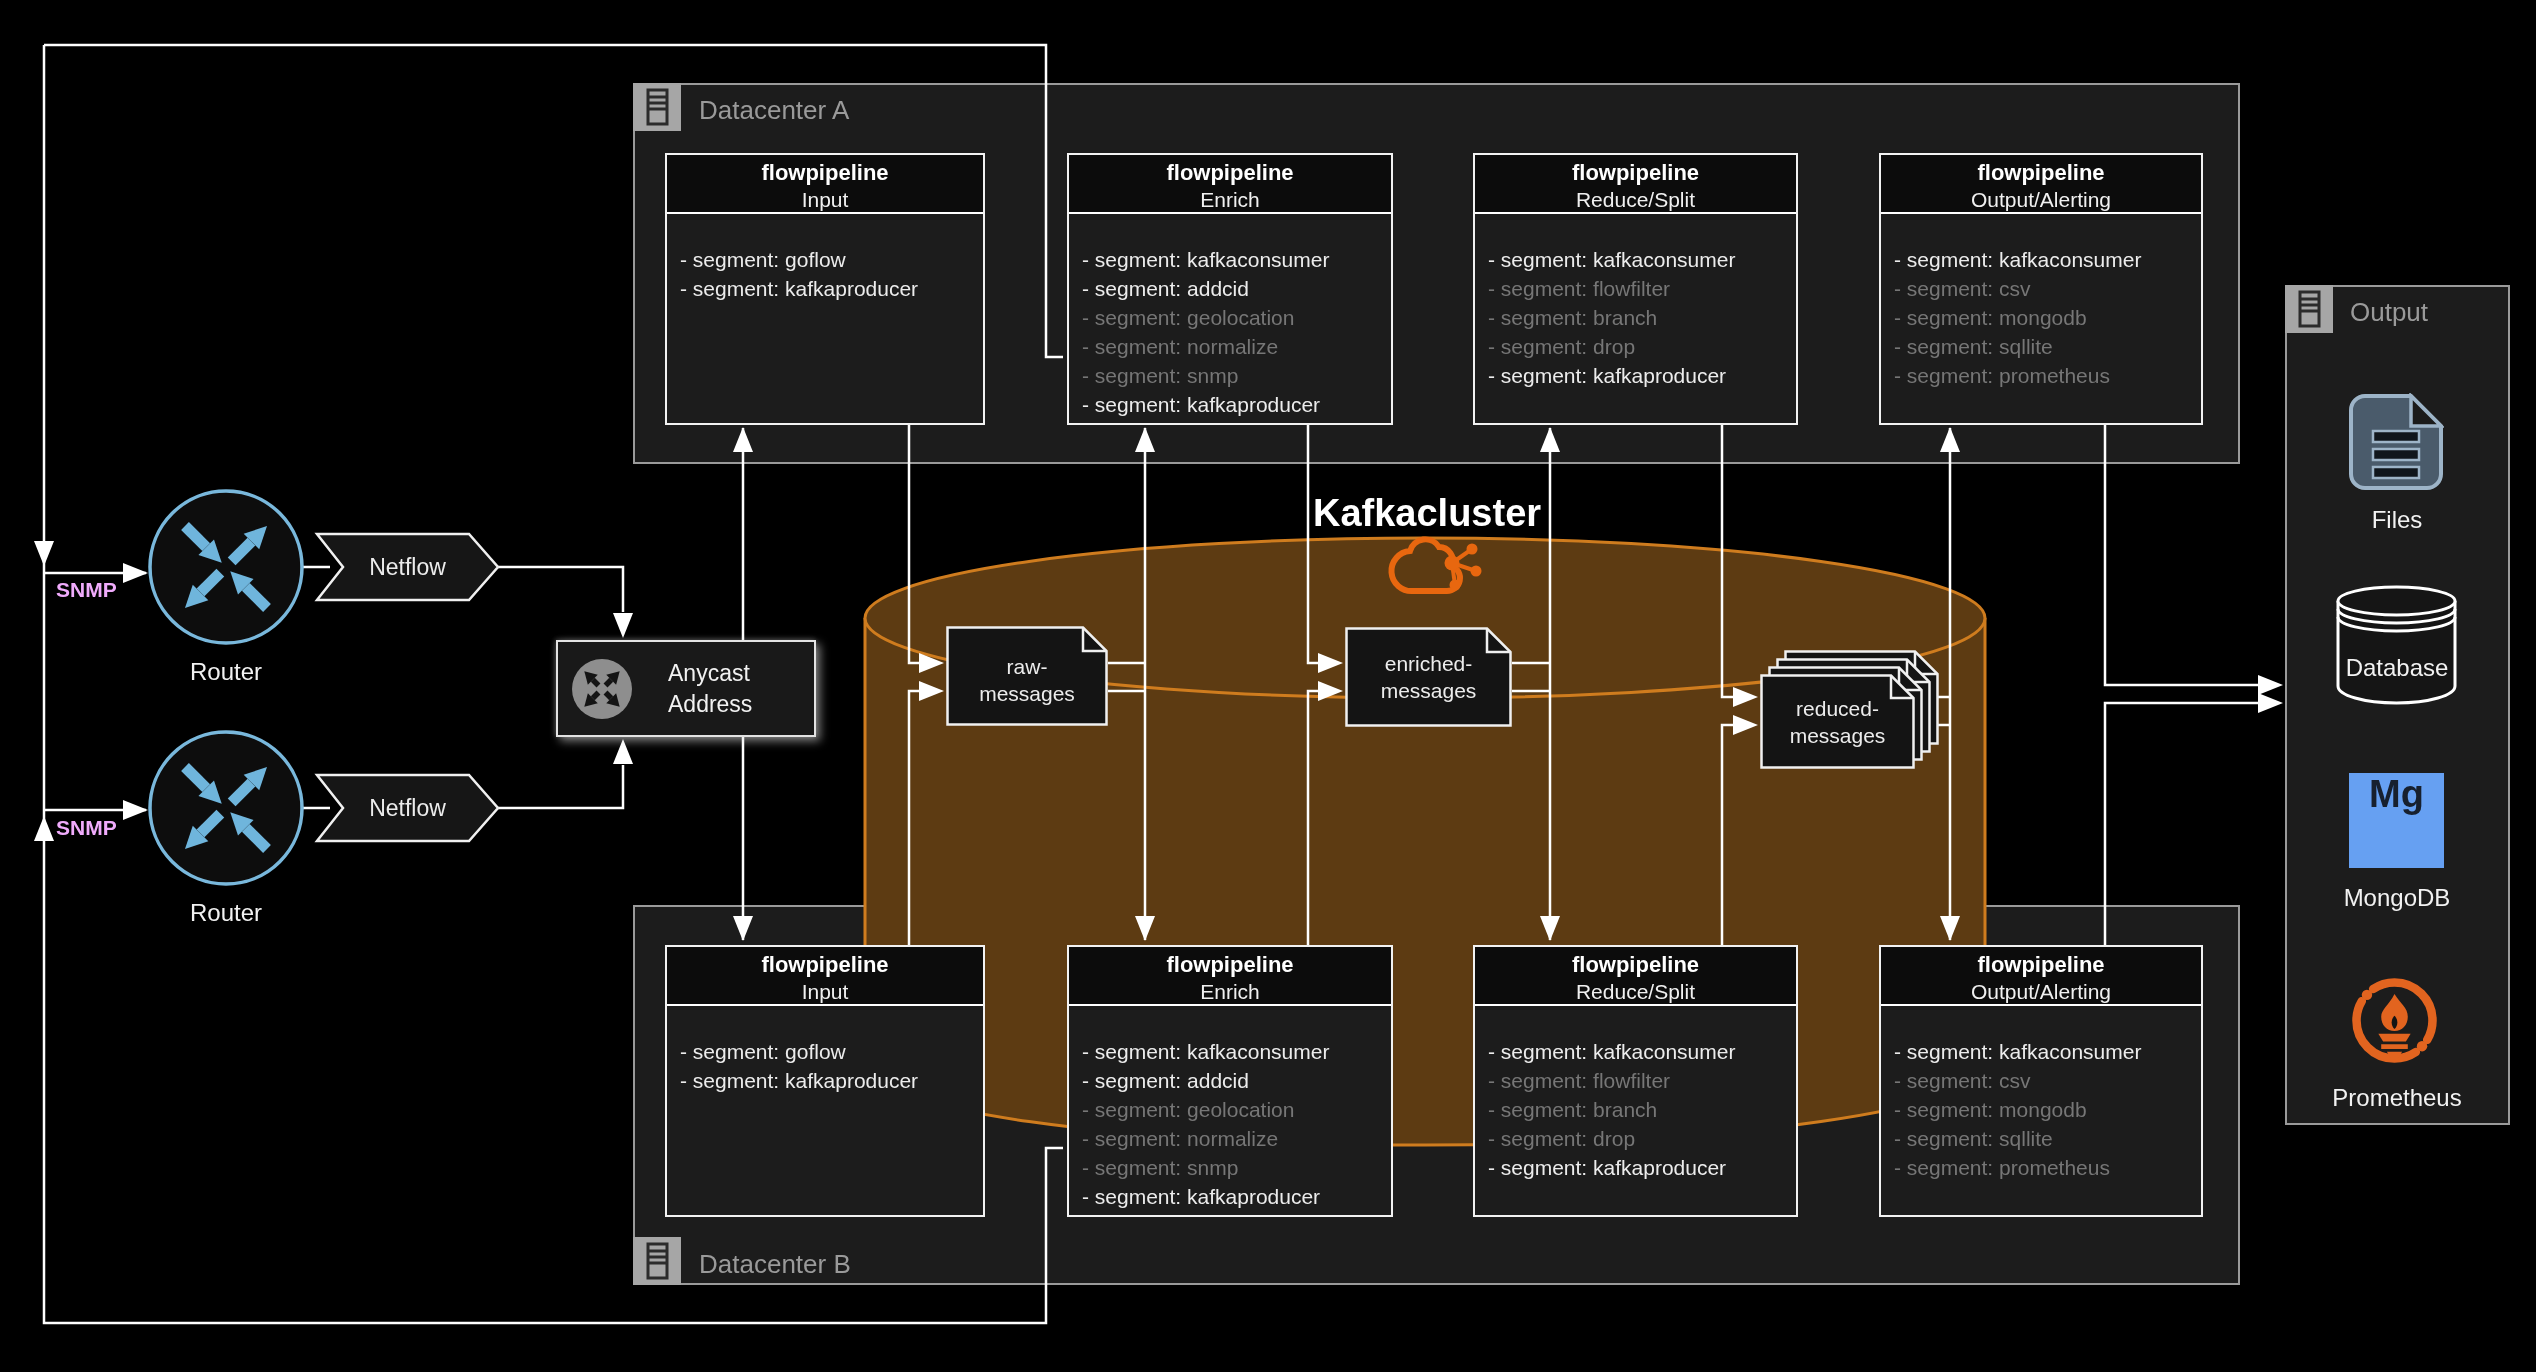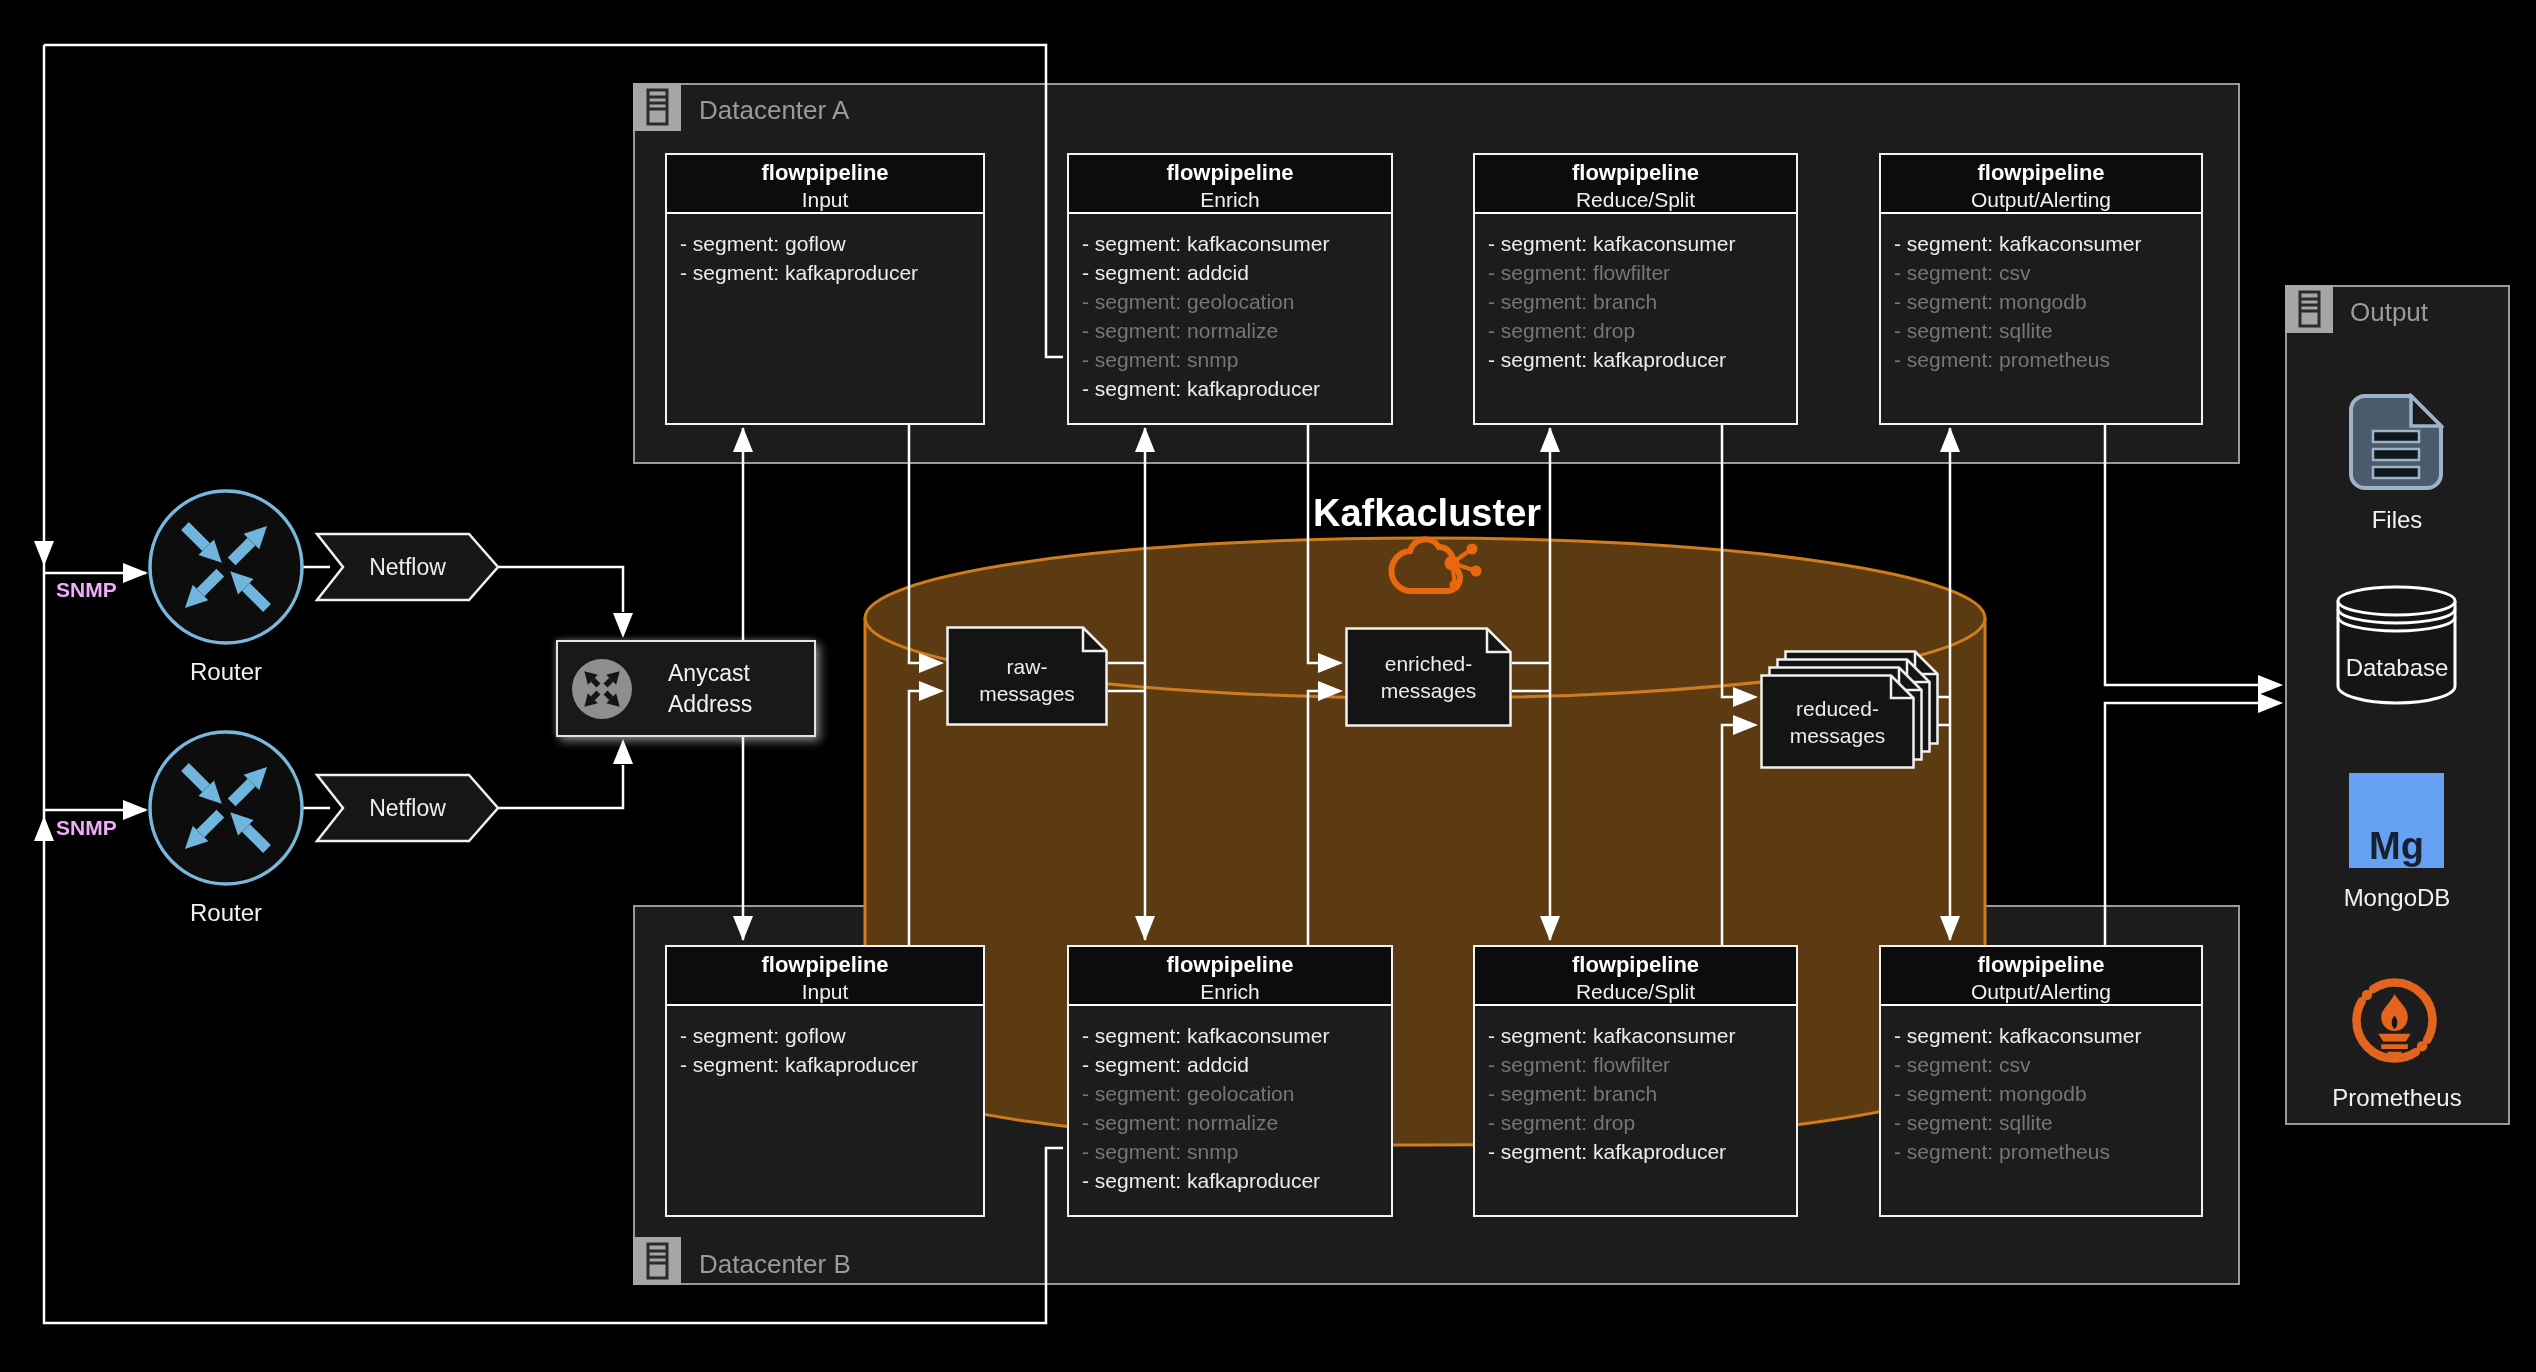--- a/index.html
+++ b/index.html
@@ -10,21 +10,21 @@
   .group{position:absolute;background:#1c1c1c;border:2px solid #9a9a9a;box-sizing:border-box;z-index:1;}
   #wires{position:absolute;left:0;top:0;z-index:2;}
   
   .tab{position:absolute;width:48px;height:48px;background:#a6a6a6;z-index:3;display:flex;align-items:center;justify-content:center;}
   .group-label{position:absolute;color:#9a9a9a;font-size:26px;z-index:3;}
   
   .pipe{position:absolute;height:272px;background:#1c1c1c;border:2px solid #f2f2f2;box-sizing:border-box;z-index:3;}
   .pipe-head{height:59px;background:#0c0c0c;border-bottom:2px solid #ffffff;text-align:center;padding-top:4px;box-sizing:border-box;}
   .pipe-title{color:#fff;font-size:22px;font-weight:bold;line-height:28px;}
   .pipe-sub{color:#f0f0f0;font-size:21px;line-height:25px;}
-  .pipe-body{padding:15px 13px;}
+  .pipe-body{padding:31px 13px;}
   .seg{font-size:21px;line-height:29px;white-space:nowrap;}
   .seg.on{color:#ececec;}
   .seg.off{color:#767676;}
   
   .topic{position:absolute;z-index:3;}
   .topic .lbl{position:absolute;left:0;top:0;right:0;bottom:0;display:flex;flex-direction:column;
               align-items:center;justify-content:center;color:#ececec;font-size:21px;line-height:27px;}
   
   .anycast{position:absolute;left:556px;top:640px;width:260px;height:97px;background:#191919;
            border:2px solid #e3e3e3;box-sizing:border-box;z-index:3;display:flex;align-items:center;
@@ -34,21 +34,21 @@
   .kafka-title{position:absolute;left:1277px;top:492px;width:300px;text-align:center;color:#fff;
                font-size:38px;font-weight:bold;z-index:3;}
   .router-label{position:absolute;width:160px;text-align:center;color:#f2f2f2;font-size:24px;z-index:3;}
   .snmp-label{position:absolute;color:#f0abfc;font-size:21px;font-weight:bold;z-index:3;}
   .netflow-label{position:absolute;width:181px;height:66px;display:flex;align-items:center;justify-content:center;
                  color:#ececec;font-size:23px;z-index:3;}
   
   .store-item{position:absolute;z-index:3;}
   .store-label{position:absolute;width:160px;text-align:center;color:#f2f2f2;font-size:24px;z-index:3;}
   .mongo{position:absolute;left:2349px;top:773px;width:95px;height:95px;background:#66a0f2;z-index:3;
-         display:flex;align-items:flex-end;justify-content:center;color:#17202e;font-size:38px;font-weight:bold;}
+         display:flex;align-items:flex-start;justify-content:center;color:#17202e;font-size:38px;font-weight:bold;}
 </style>
 </head>
 <body>
 
 <div class="canvas">
 
   <div class="group" style="left:633px;top:83px;width:1607px;height:381px;"></div>
   <div class="group" style="left:633px;top:905px;width:1607px;height:380px;"></div>
   <div class="group" style="left:2285px;top:285px;width:225px;height:840px;"></div>
 

